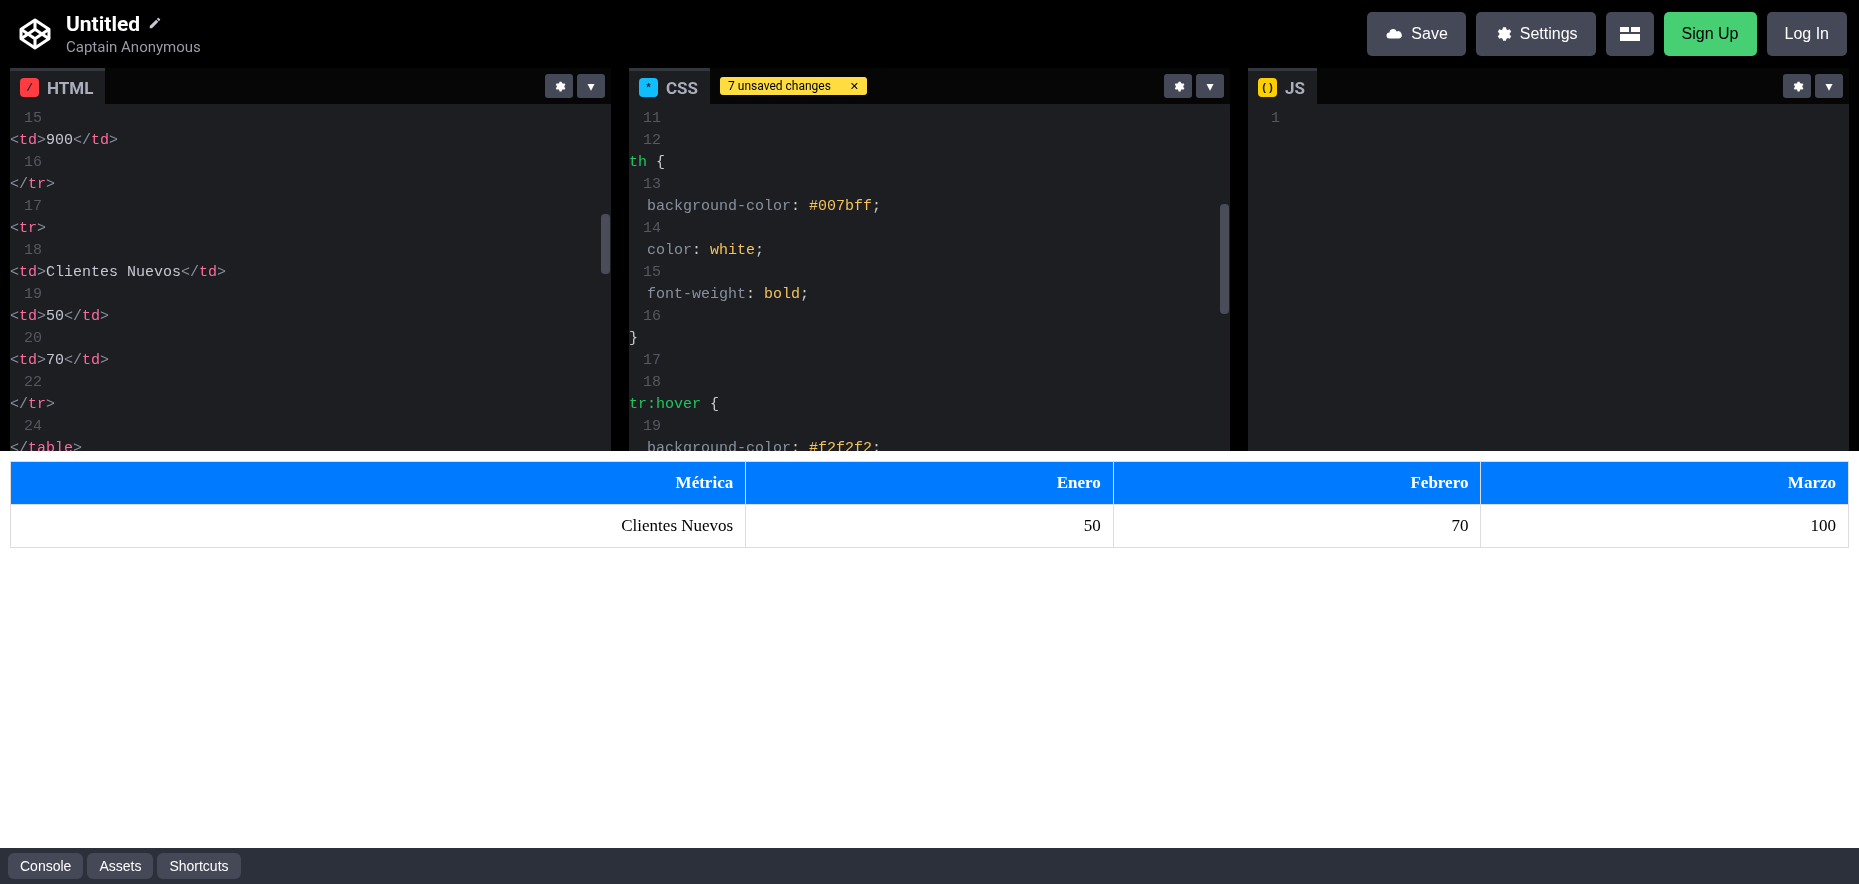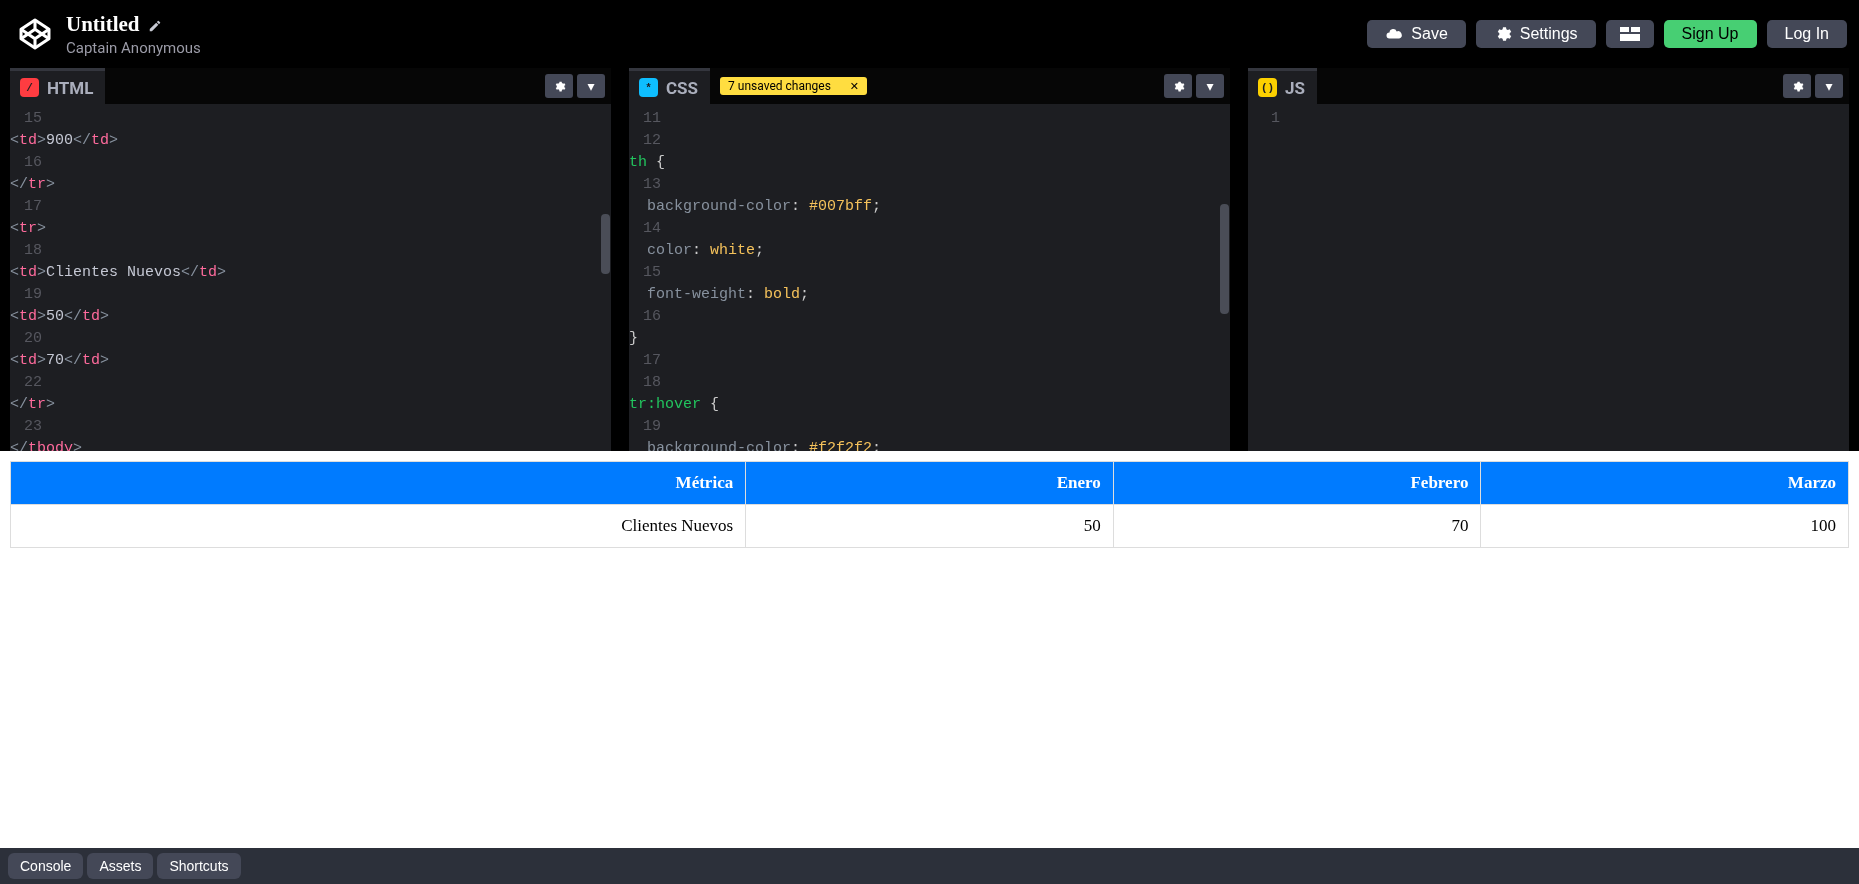--- a/index.html
+++ b/index.html
@@ -19,21 +19,21 @@
   display: flex;
   align-items: center;
   justify-content: space-between;
   height: 68px;
   padding: 0 12px 0 18px;
   background: #000;
 }
 .header-left { display: flex; align-items: center; gap: 14px; }
 .logo-icon svg { display: block; }
 .title-block { display: flex; flex-direction: column; }
-.title-row { display: flex; align-items: flex-end; gap: 8px; font-family: Liberation Serif, serif; }
+.title-row { display: flex; align-items: center; gap: 8px; }
 .pen-title {
   font-size: 21px;
   font-weight: 700;
   color: #fff;
 }
 .pencil-icon { color: #b8b8c0; font-size: 14px; }
 .author {
   font-size: 15px;
   color: #9b9ba7;
   margin-top: 2px;
@@ -44,21 +44,21 @@
   align-items: center;
   gap: 8px;
   background: #444857;
   color: #fff;
   border: none;
   border-radius: 5px;
   padding: 10px 18px;
   font-size: 16px;
   font-weight: 400;
   cursor: pointer;
-  height: 28px;
+  height: 44px;
 }
 .btn.icon-only { padding: 10px 14px; }
 .btn.primary { background: #47cf73; color: #000; font-weight: 400; }
 .btn svg { width: 18px; height: 18px; fill: #fff; }
 .layout-grid-icon {
   width: 20px; height: 14px; position: relative;
 }
 .layout-grid-icon::before {
   content: "";
   position: absolute;
@@ -298,21 +298,20 @@
     </div>
     <div class="code-area" id="code-html">
       <div class="scroll-thumb" style="top:110px;height:60px;"></div>
     <div class="code-line"><span class="gutter">15</span><span class="code"><span class="tok-angle">&lt;</span><span class="tok-tag">td</span><span class="tok-angle">&gt;</span>900<span class="tok-angle">&lt;/</span><span class="tok-tag">td</span><span class="tok-angle">&gt;</span></span></div>
         <div class="code-line"><span class="gutter">16</span><span class="code"><span class="tok-angle">&lt;/</span><span class="tok-tag">tr</span><span class="tok-angle">&gt;</span></span></div>
         <div class="code-line"><span class="gutter">17</span><span class="code"><span class="tok-angle">&lt;</span><span class="tok-tag">tr</span><span class="tok-angle">&gt;</span></span></div>
         <div class="code-line"><span class="gutter">18</span><span class="code"><span class="tok-angle">&lt;</span><span class="tok-tag">td</span><span class="tok-angle">&gt;</span>Clientes Nuevos<span class="tok-angle">&lt;/</span><span class="tok-tag">td</span><span class="tok-angle">&gt;</span></span></div>
         <div class="code-line"><span class="gutter">19</span><span class="code"><span class="tok-angle">&lt;</span><span class="tok-tag">td</span><span class="tok-angle">&gt;</span>50<span class="tok-angle">&lt;/</span><span class="tok-tag">td</span><span class="tok-angle">&gt;</span></span></div>
         <div class="code-line"><span class="gutter">20</span><span class="code"><span class="tok-angle">&lt;</span><span class="tok-tag">td</span><span class="tok-angle">&gt;</span>70<span class="tok-angle">&lt;/</span><span class="tok-tag">td</span><span class="tok-angle">&gt;</span></span></div>
         <div class="code-line"><span class="gutter">22</span><span class="code"><span class="tok-angle">&lt;/</span><span class="tok-tag">tr</span><span class="tok-angle">&gt;</span></span></div>
-        <div class="code-line"><span class="gutter">23</span><span class="code"><span class="tok-angle">&lt;/</span><span class="tok-tag">tbody</span><span class="tok-angle">&gt;</span></span></div>
         <div class="code-line"><span class="gutter">24</span><span class="code"><span class="tok-angle">&lt;/</span><span class="tok-tag">table</span><span class="tok-angle">&gt;</span></span></div>
       </div>
   </div>
 
   <div class="editor-panel">
     <div class="editor-header">
       <div class="tab">
         <span class="lang-icon lang-css">
             <span>*</span>
           </span>

